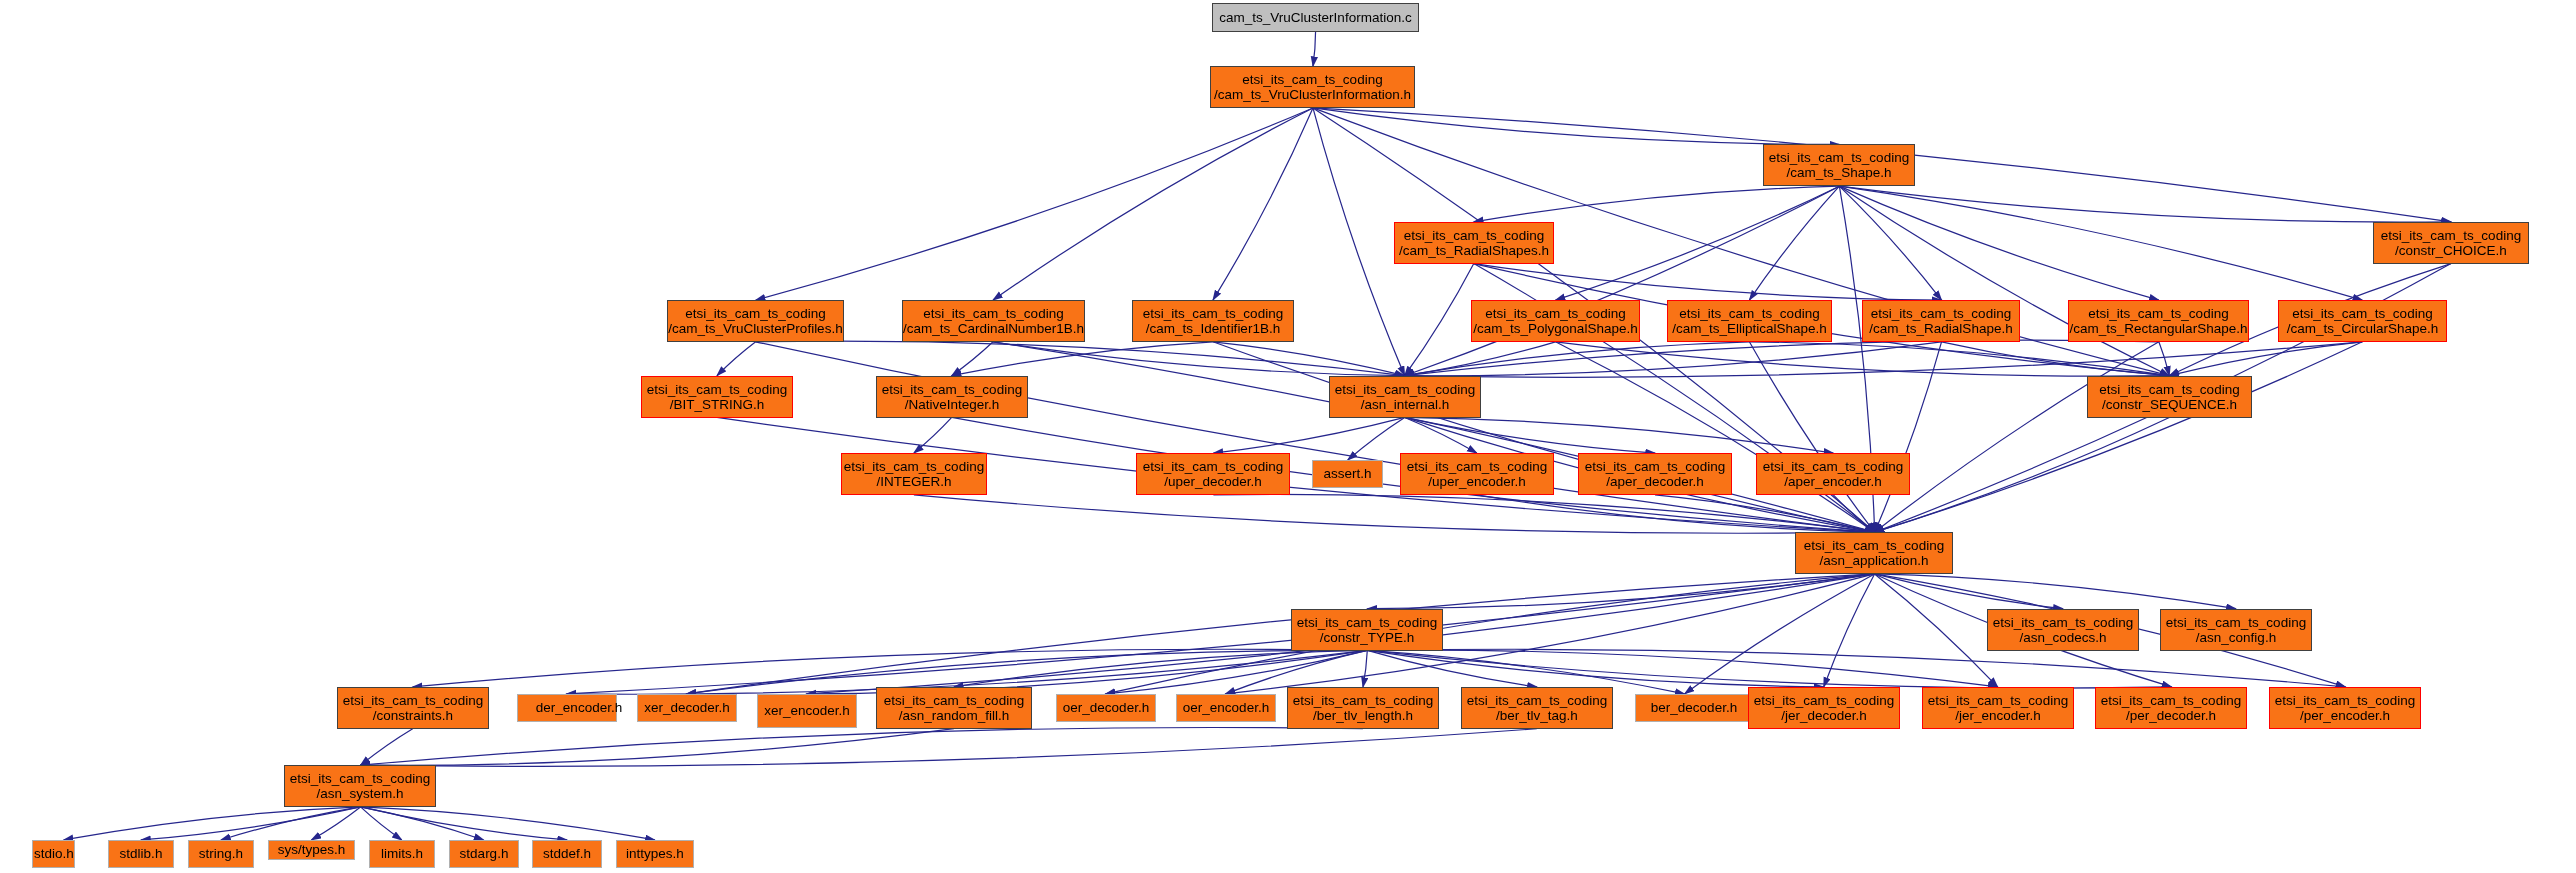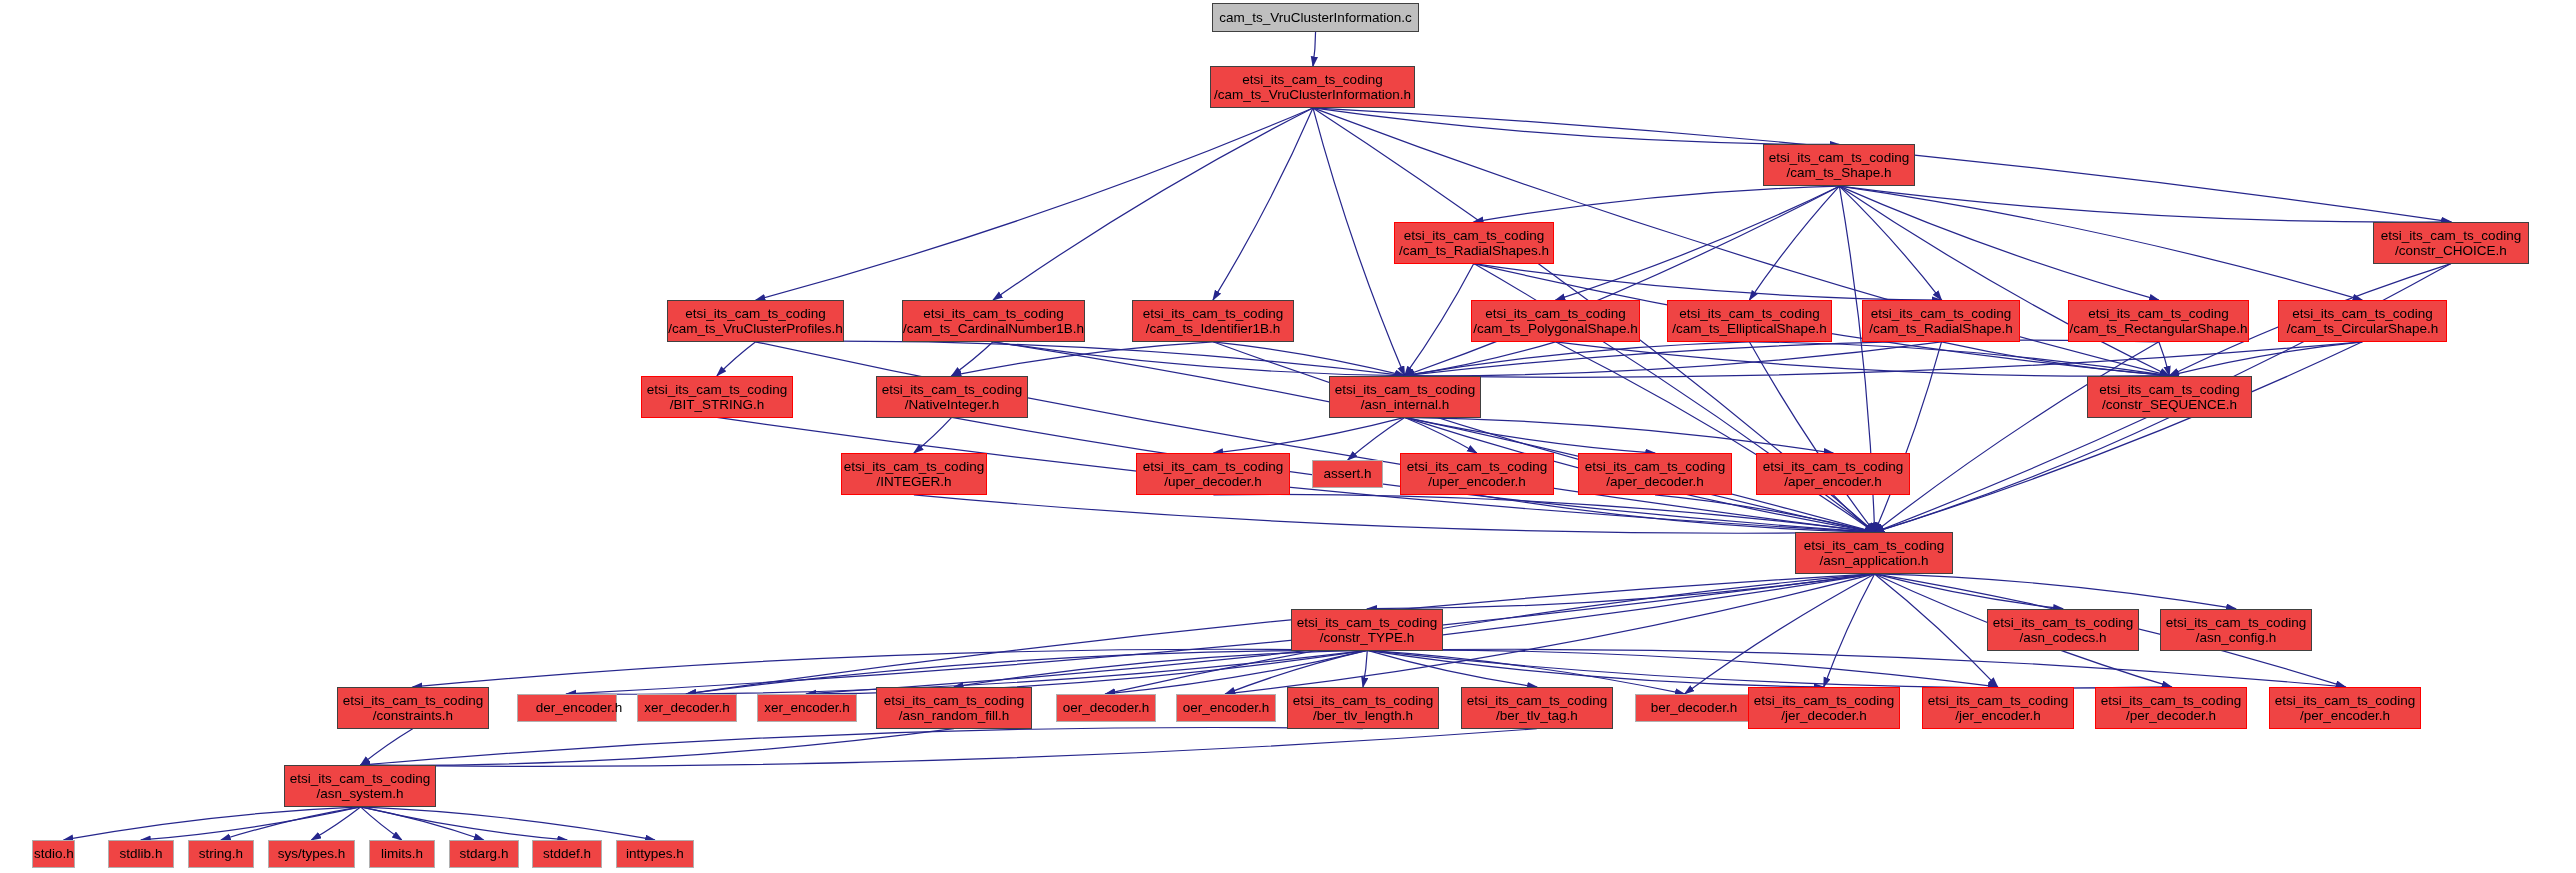--- a/index.html
+++ b/index.html
@@ -18,21 +18,21 @@
     position:absolute;
     box-sizing:border-box;
     display:flex;
     align-items:center;
     justify-content:center;
     text-align:center;
     line-height:1.12;
     font-size:13.5px;
     color:#000000;
     white-space:pre;
-    background:#ef4444;
+    background:#f97316;
     border:1.3px solid #808080;
     z-index:5;
   }
   .node.root{
     background:#bfbfbf;
     border:1.3px solid #404040;
   }
   .node.dark{ border:1.3px solid #404040; }
   .node.red{ border:1.3px solid #ff0000; }
   .node.grey{ border:1.3px solid #b0b0b0; }
@@ -203,21 +203,21 @@
       <div class="node dark" style="left: 1263px; top: 609px; width: 152px; height: 42px;">etsi_its_cam_ts_coding
 /constr_TYPE.h</div>
       <div class="node dark" style="left: 1959px; top: 609px; width: 152px; height: 42px;">etsi_its_cam_ts_coding
 /asn_codecs.h</div>
       <div class="node dark" style="left: 2132px; top: 609px; width: 152px; height: 42px;">etsi_its_cam_ts_coding
 /asn_config.h</div>
       <div class="node dark" style="left: 309px; top: 687px; width: 152px; height: 42px;">etsi_its_cam_ts_coding
 /constraints.h</div>
       <div class="node grey" style="left: 489px; top: 694px; width: 100px; height: 28px; padding-left: 24px;">der_encoder.h</div>
       <div class="node grey" style="left: 609px; top: 694px; width: 100px; height: 28px;">xer_decoder.h</div>
-      <div class="node grey" style="left: 729px; top: 694px; width: 100px; height: 28px;">xer_encoder.h</div>
+      <div class="node grey" style="left: 729px; top: 694px; width: 100px; height: 34px;">xer_encoder.h</div>
       <div class="node dark" style="left: 848px; top: 687px; width: 156px; height: 42px;">etsi_its_cam_ts_coding
 /asn_random_fill.h</div>
       <div class="node grey" style="left: 1028px; top: 694px; width: 100px; height: 28px;">oer_decoder.h</div>
       <div class="node grey" style="left: 1148px; top: 694px; width: 100px; height: 28px;">oer_encoder.h</div>
       <div class="node dark" style="left: 1259px; top: 687px; width: 152px; height: 42px;">etsi_its_cam_ts_coding
 /ber_tlv_length.h</div>
       <div class="node dark" style="left: 1433px; top: 687px; width: 152px; height: 42px;">etsi_its_cam_ts_coding
 /ber_tlv_tag.h</div>
       <div class="node grey" style="left: 1607px; top: 694px; width: 118px; height: 28px;">ber_decoder.h</div>
       <div class="node red" style="left: 1720px; top: 687px; width: 152px; height: 42px;">etsi_its_cam_ts_coding
@@ -226,20 +226,20 @@
 /jer_encoder.h</div>
       <div class="node red" style="left: 2067px; top: 687px; width: 152px; height: 42px;">etsi_its_cam_ts_coding
 /per_decoder.h</div>
       <div class="node red" style="left: 2241px; top: 687px; width: 152px; height: 42px;">etsi_its_cam_ts_coding
 /per_encoder.h</div>
       <div class="node dark" style="left: 256px; top: 765px; width: 152px; height: 42px;">etsi_its_cam_ts_coding
 /asn_system.h</div>
       <div class="node grey" style="left: 4.3px; top: 840px; width: 43px; height: 28px;">stdio.h</div>
       <div class="node grey" style="left: 80px; top: 840px; width: 66px; height: 28px;">stdlib.h</div>
       <div class="node grey" style="left: 160px; top: 840px; width: 66px; height: 28px;">string.h</div>
-      <div class="node grey" style="left: 240px; top: 840px; width: 87px; height: 28px;">sys/types.h</div>
+      <div class="node grey" style="left: 240px; top: 840px; width: 87px; height: 20px;">sys/types.h</div>
       <div class="node grey" style="left: 341px; top: 840px; width: 66px; height: 28px;">limits.h</div>
       <div class="node grey" style="left: 421px; top: 840px; width: 70px; height: 28px;">stdarg.h</div>
       <div class="node grey" style="left: 504px; top: 840px; width: 70px; height: 28px;">stddef.h</div>
       <div class="node grey" style="left: 588px; top: 840px; width: 78px; height: 28px;">inttypes.h</div>
     </div>
 </div>
 
 
 </body></html>

